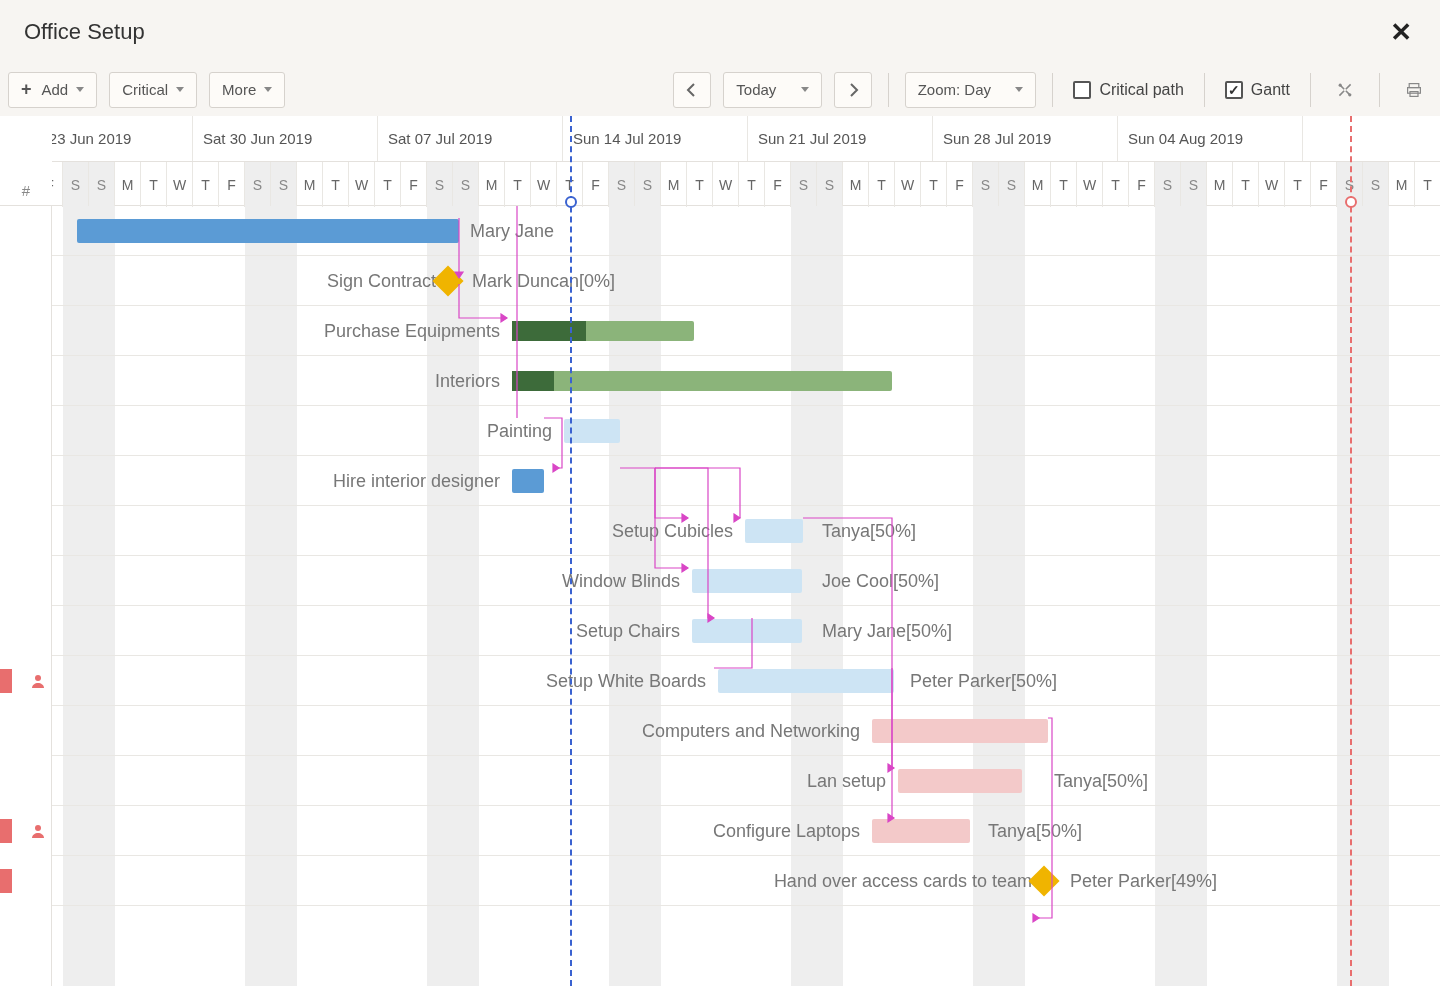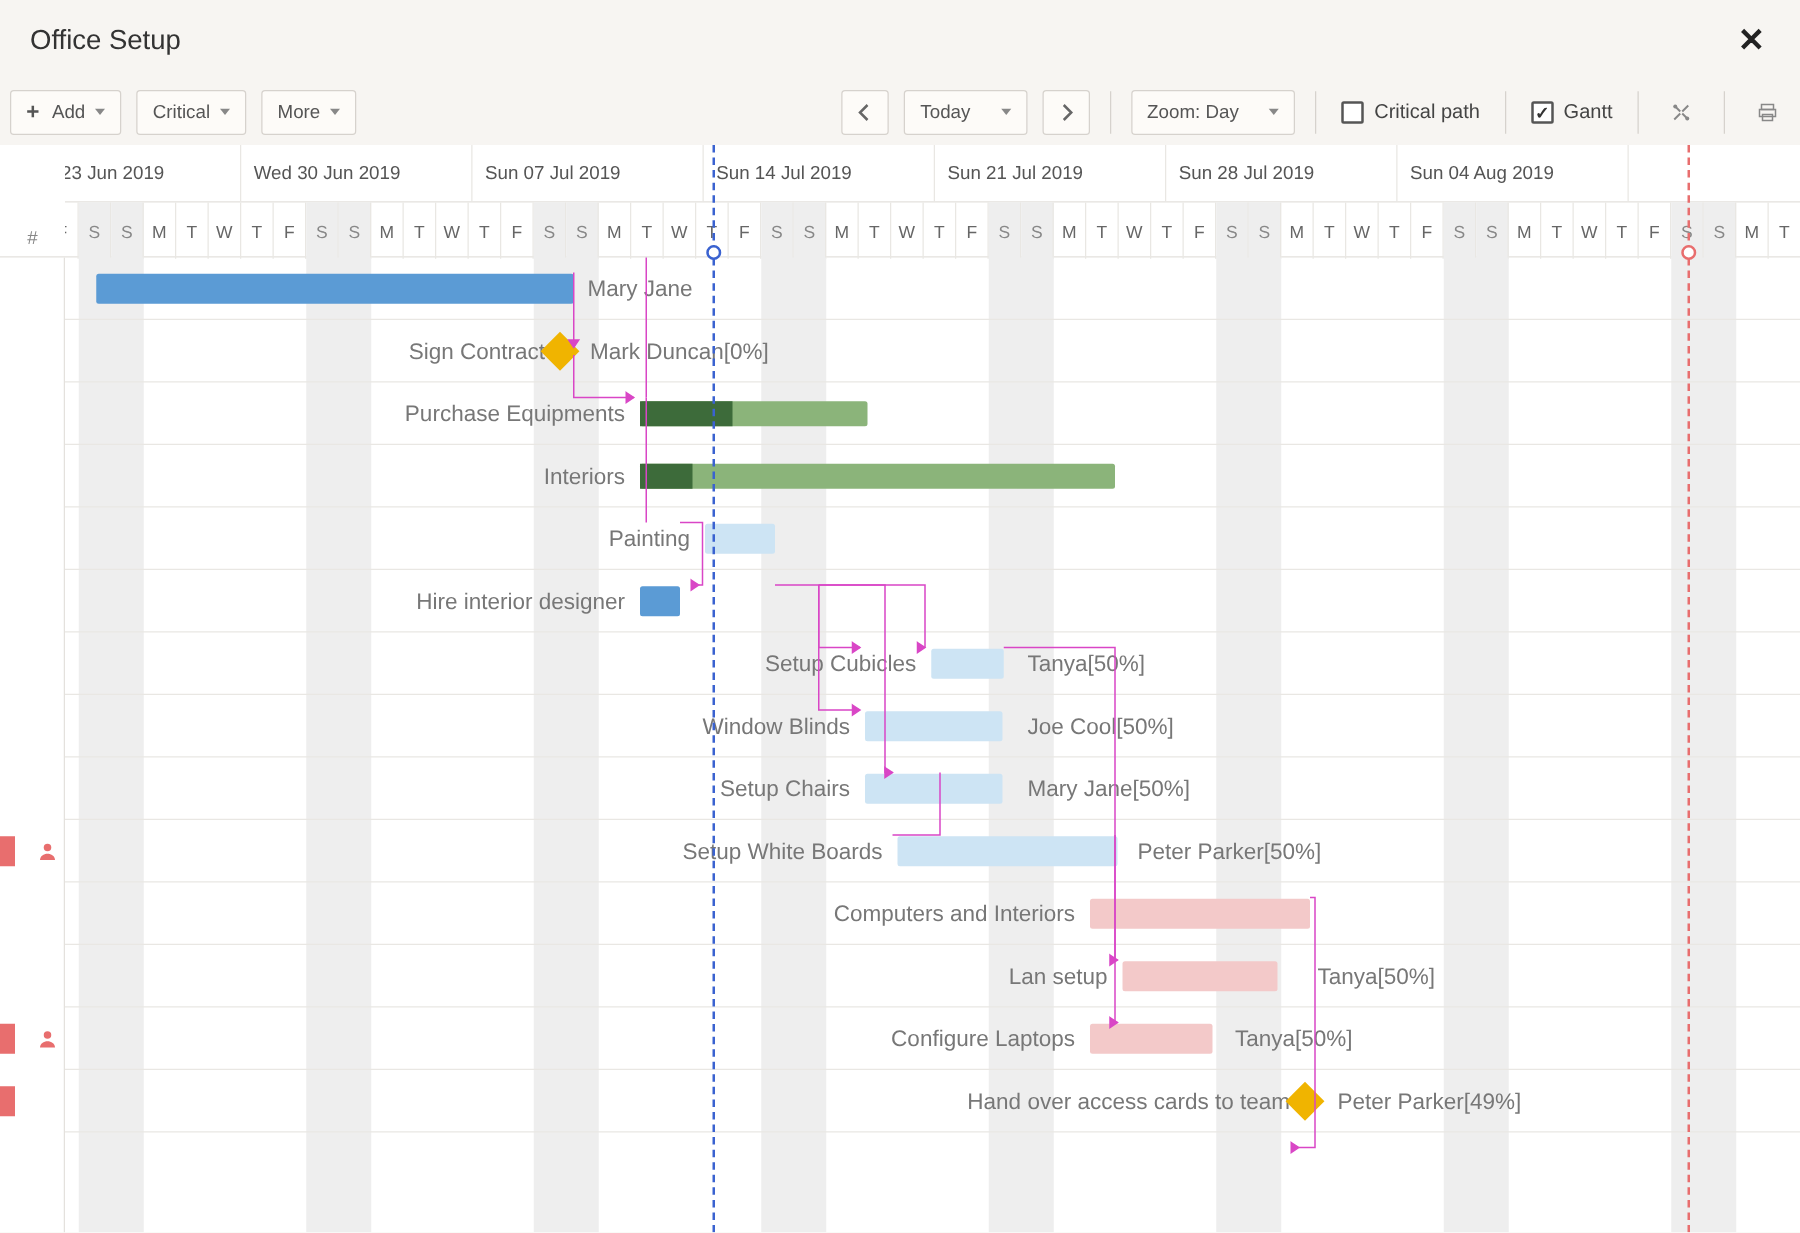--- a/index.html
+++ b/index.html
@@ -195,22 +195,22 @@
       </div>
       <div class="red-stub" style="top: 703px; height: 24px;"></div>
       <div class="left-row" style="top: 740px;"></div>
       <div class="red-stub" style="top: 753px; height: 24px;"></div>
       <div class="left-row" style="top: 790px;"></div>
     </div>
   <div class="chart-pane">
     <div class="timeline">
       <div class="week-row" id="week-row">
           <div class="week-cell" style="left: -44px; width: 185px;">Sun 23 Jun 2019</div>
-          <div class="week-cell" style="left: 141px; width: 185px;">Wed 30 Jun 2019</div>
-          <div class="week-cell" style="left: 326px; width: 185px;">Sun 07 Jul 2019</div>
+          <div class="week-cell" style="left: 141px; width: 185px;">Sat 30 Jun 2019</div>
+          <div class="week-cell" style="left: 326px; width: 185px;">Sat 07 Jul 2019</div>
           <div class="week-cell" style="left: 511px; width: 185px;">Sun 14 Jul 2019</div>
           <div class="week-cell" style="left: 696px; width: 185px;">Sun 21 Jul 2019</div>
           <div class="week-cell" style="left: 881px; width: 185px;">Sun 28 Jul 2019</div>
           <div class="week-cell" style="left: 1066px; width: 185px;">Sun 04 Aug 2019</div>
         </div>
       <div class="day-row" id="day-row">
           <div class="day-cell" style="left: -15px;">F</div>
           <div class="day-cell weekend" style="left: 11px;">S</div>
           <div class="day-cell weekend" style="left: 37px;">S</div>
           <div class="day-cell" style="left: 63px;">M</div>
@@ -318,21 +318,21 @@
           <div class="bar-label left" style="right: auto; left: 0px; width: 628px;">Setup Chairs</div>
           <div class="bar bluelight" style="left: 640px; width: 110px;"></div>
           <div class="bar-label right" style="left: 770px;">Mary Jane[50%]</div>
         </div>
         <div class="row">
           <div class="bar-label left" style="right: auto; left: 0px; width: 654px;">Setup White Boards</div>
           <div class="bar bluelight" style="left: 666px; width: 176px;"></div>
           <div class="bar-label right" style="left: 858px;">Peter Parker[50%]</div>
         </div>
         <div class="row">
-          <div class="bar-label left" style="right: auto; left: 0px; width: 808px;">Computers and Interiors</div>
+          <div class="bar-label left" style="right: auto; left: 0px; width: 808px;">Computers and Networking</div>
           <div class="bar pink" style="left: 820px; width: 176px;"></div>
         </div>
         <div class="row">
           <div class="bar-label left" style="right: auto; left: 0px; width: 834px;">Lan setup</div>
           <div class="bar pink" style="left: 846px; width: 124px;"></div>
           <div class="bar-label right" style="left: 1002px;">Tanya[50%]</div>
         </div>
         <div class="row">
           <div class="bar-label left" style="right: auto; left: 0px; width: 808px;">Configure Laptops</div>
           <div class="bar pink" style="left: 820px; width: 98px;"></div>

